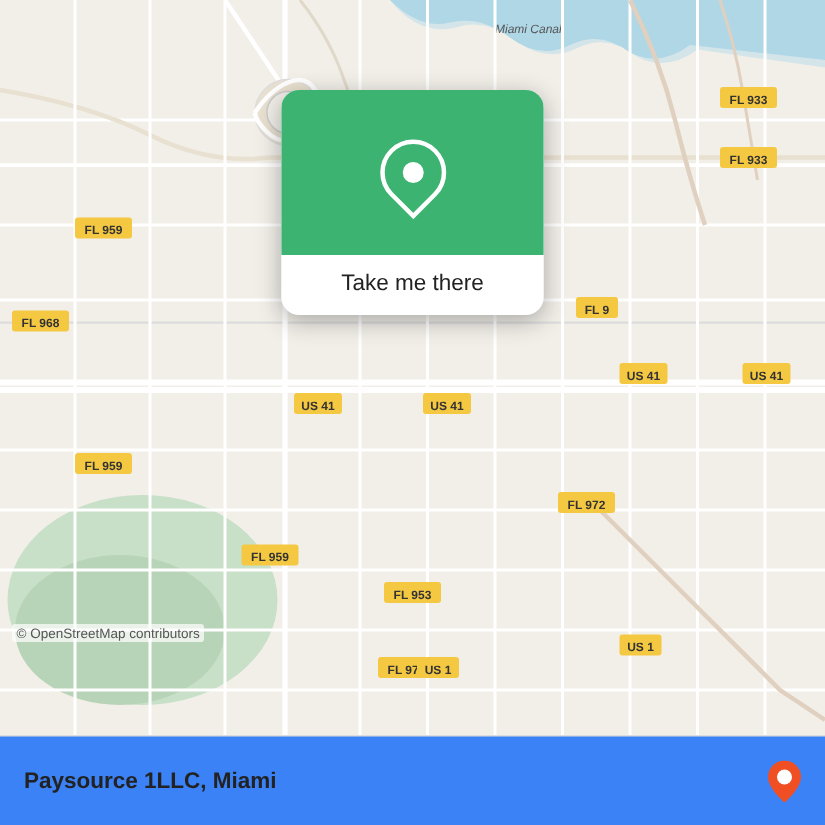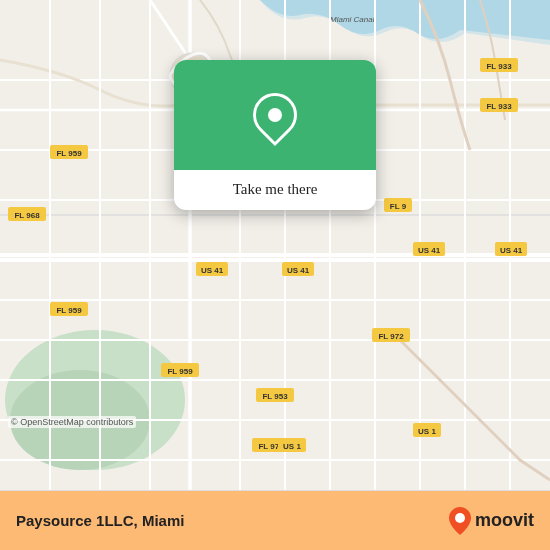--- a/index.html
+++ b/index.html
@@ -14,25 +14,24 @@
     }
 
     
     .popup-card {
       position: absolute;
       left: 50%;
       top: 50%;
       transform: translate(-50%, -60%);
       background: white;
       border-radius: 12px;
-      width: 202px;
+      width: 175px;
       box-shadow: 0 4px 16px rgba(0,0,0,0.3);
       overflow: hidden;
       z-index: 10;
-      font-family: Liberation Serif, serif;
     }
 
     .popup-green-top {
       background: #3cb371;
       height: 110px;
       display: flex;
       align-items: center;
       justify-content: center;
     }
 
@@ -64,21 +63,21 @@
     .popup-label span {
       font-size: 15px;
       color: #222;
       font-weight: 400;
     }
 
     
     #bottom-bar {
       width: 550px;
       height: 60px;
-      background: #fdba74;
+      background: #3b82f6;
       display: flex;
       align-items: center;
       padding: 0 16px;
       border-top: 1px solid #ddd;
       position: absolute;
       bottom: 0;
       left: 0;
     }
 
     .bottom-title {
@@ -235,15 +234,14 @@
 </div>
 
 <div id="bottom-bar">
   <span class="bottom-title">Paysource 1LLC, Miami</span>
   <div class="moovit-logo">
 
     <svg width="22" height="28" viewBox="0 0 22 28">
       <path d="M11 0 C5 0 0 5 0 11 C0 19 11 28 11 28 C11 28 22 19 22 11 C22 5 17 0 11 0Z" fill="#f04e23"></path>
       <circle cx="11" cy="11" r="5" fill="white"></circle>
     </svg>
-    <span class="moovit-text">moovit</span>
   </div>
 </div>
 
 </body></html>

